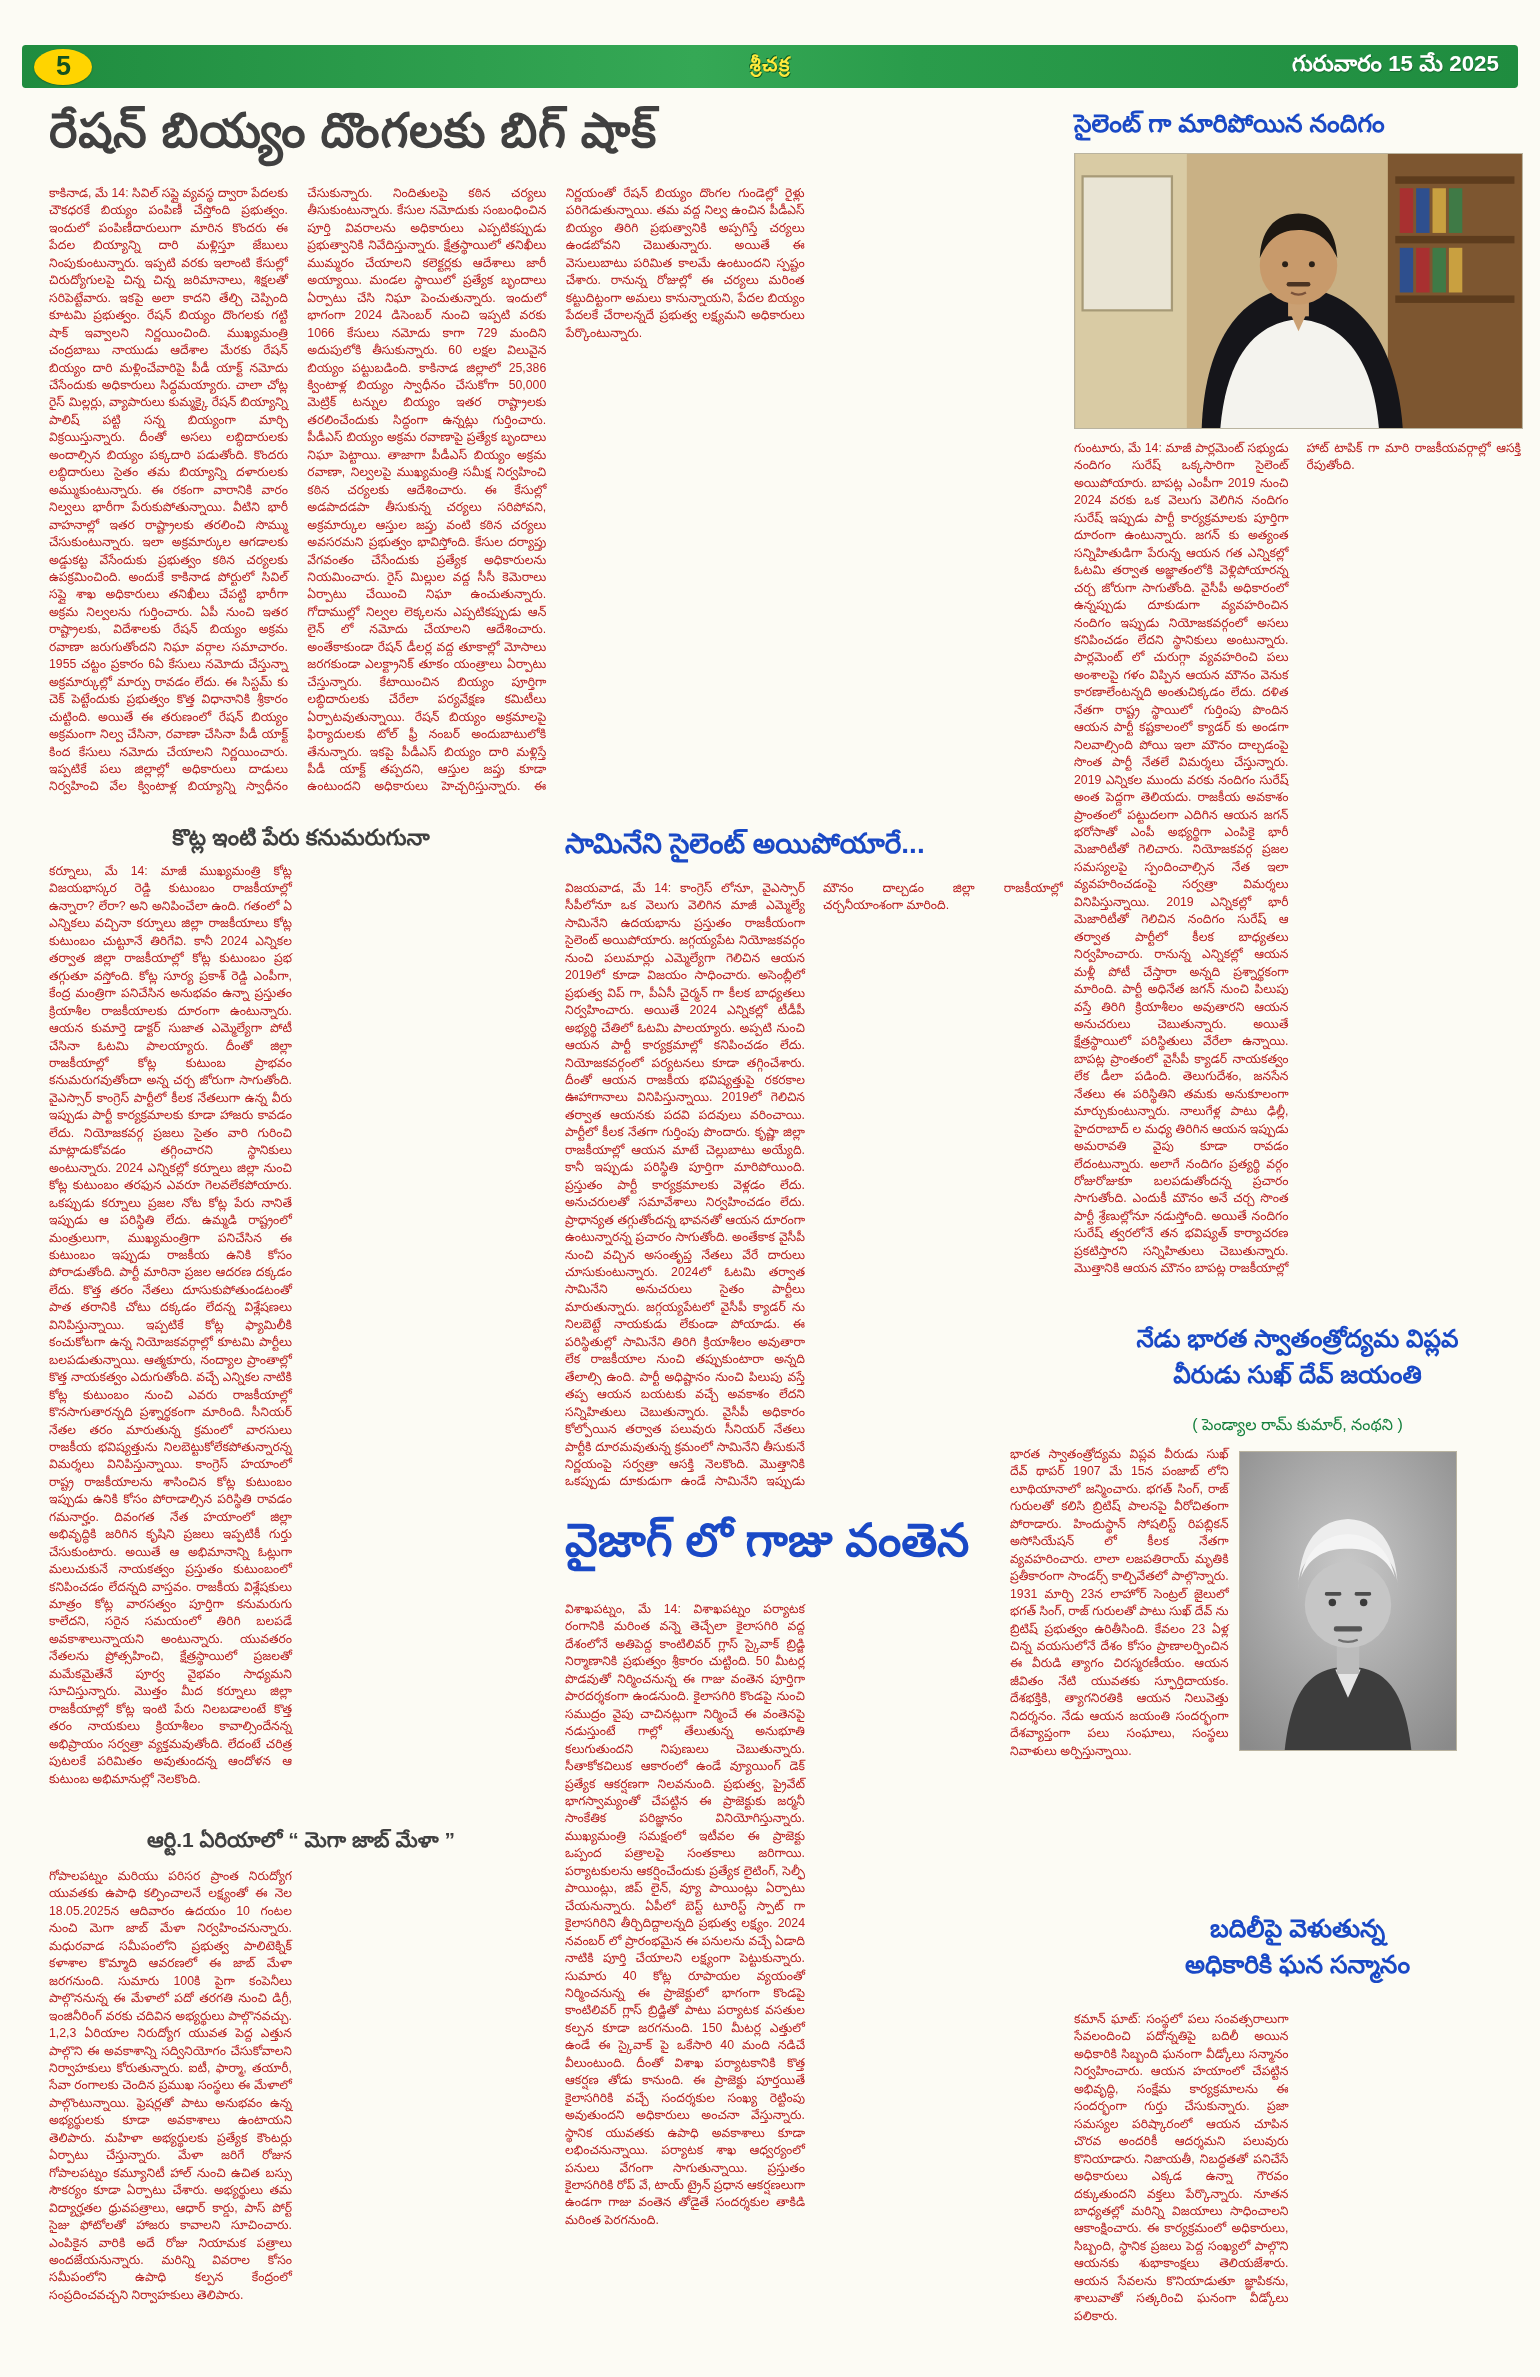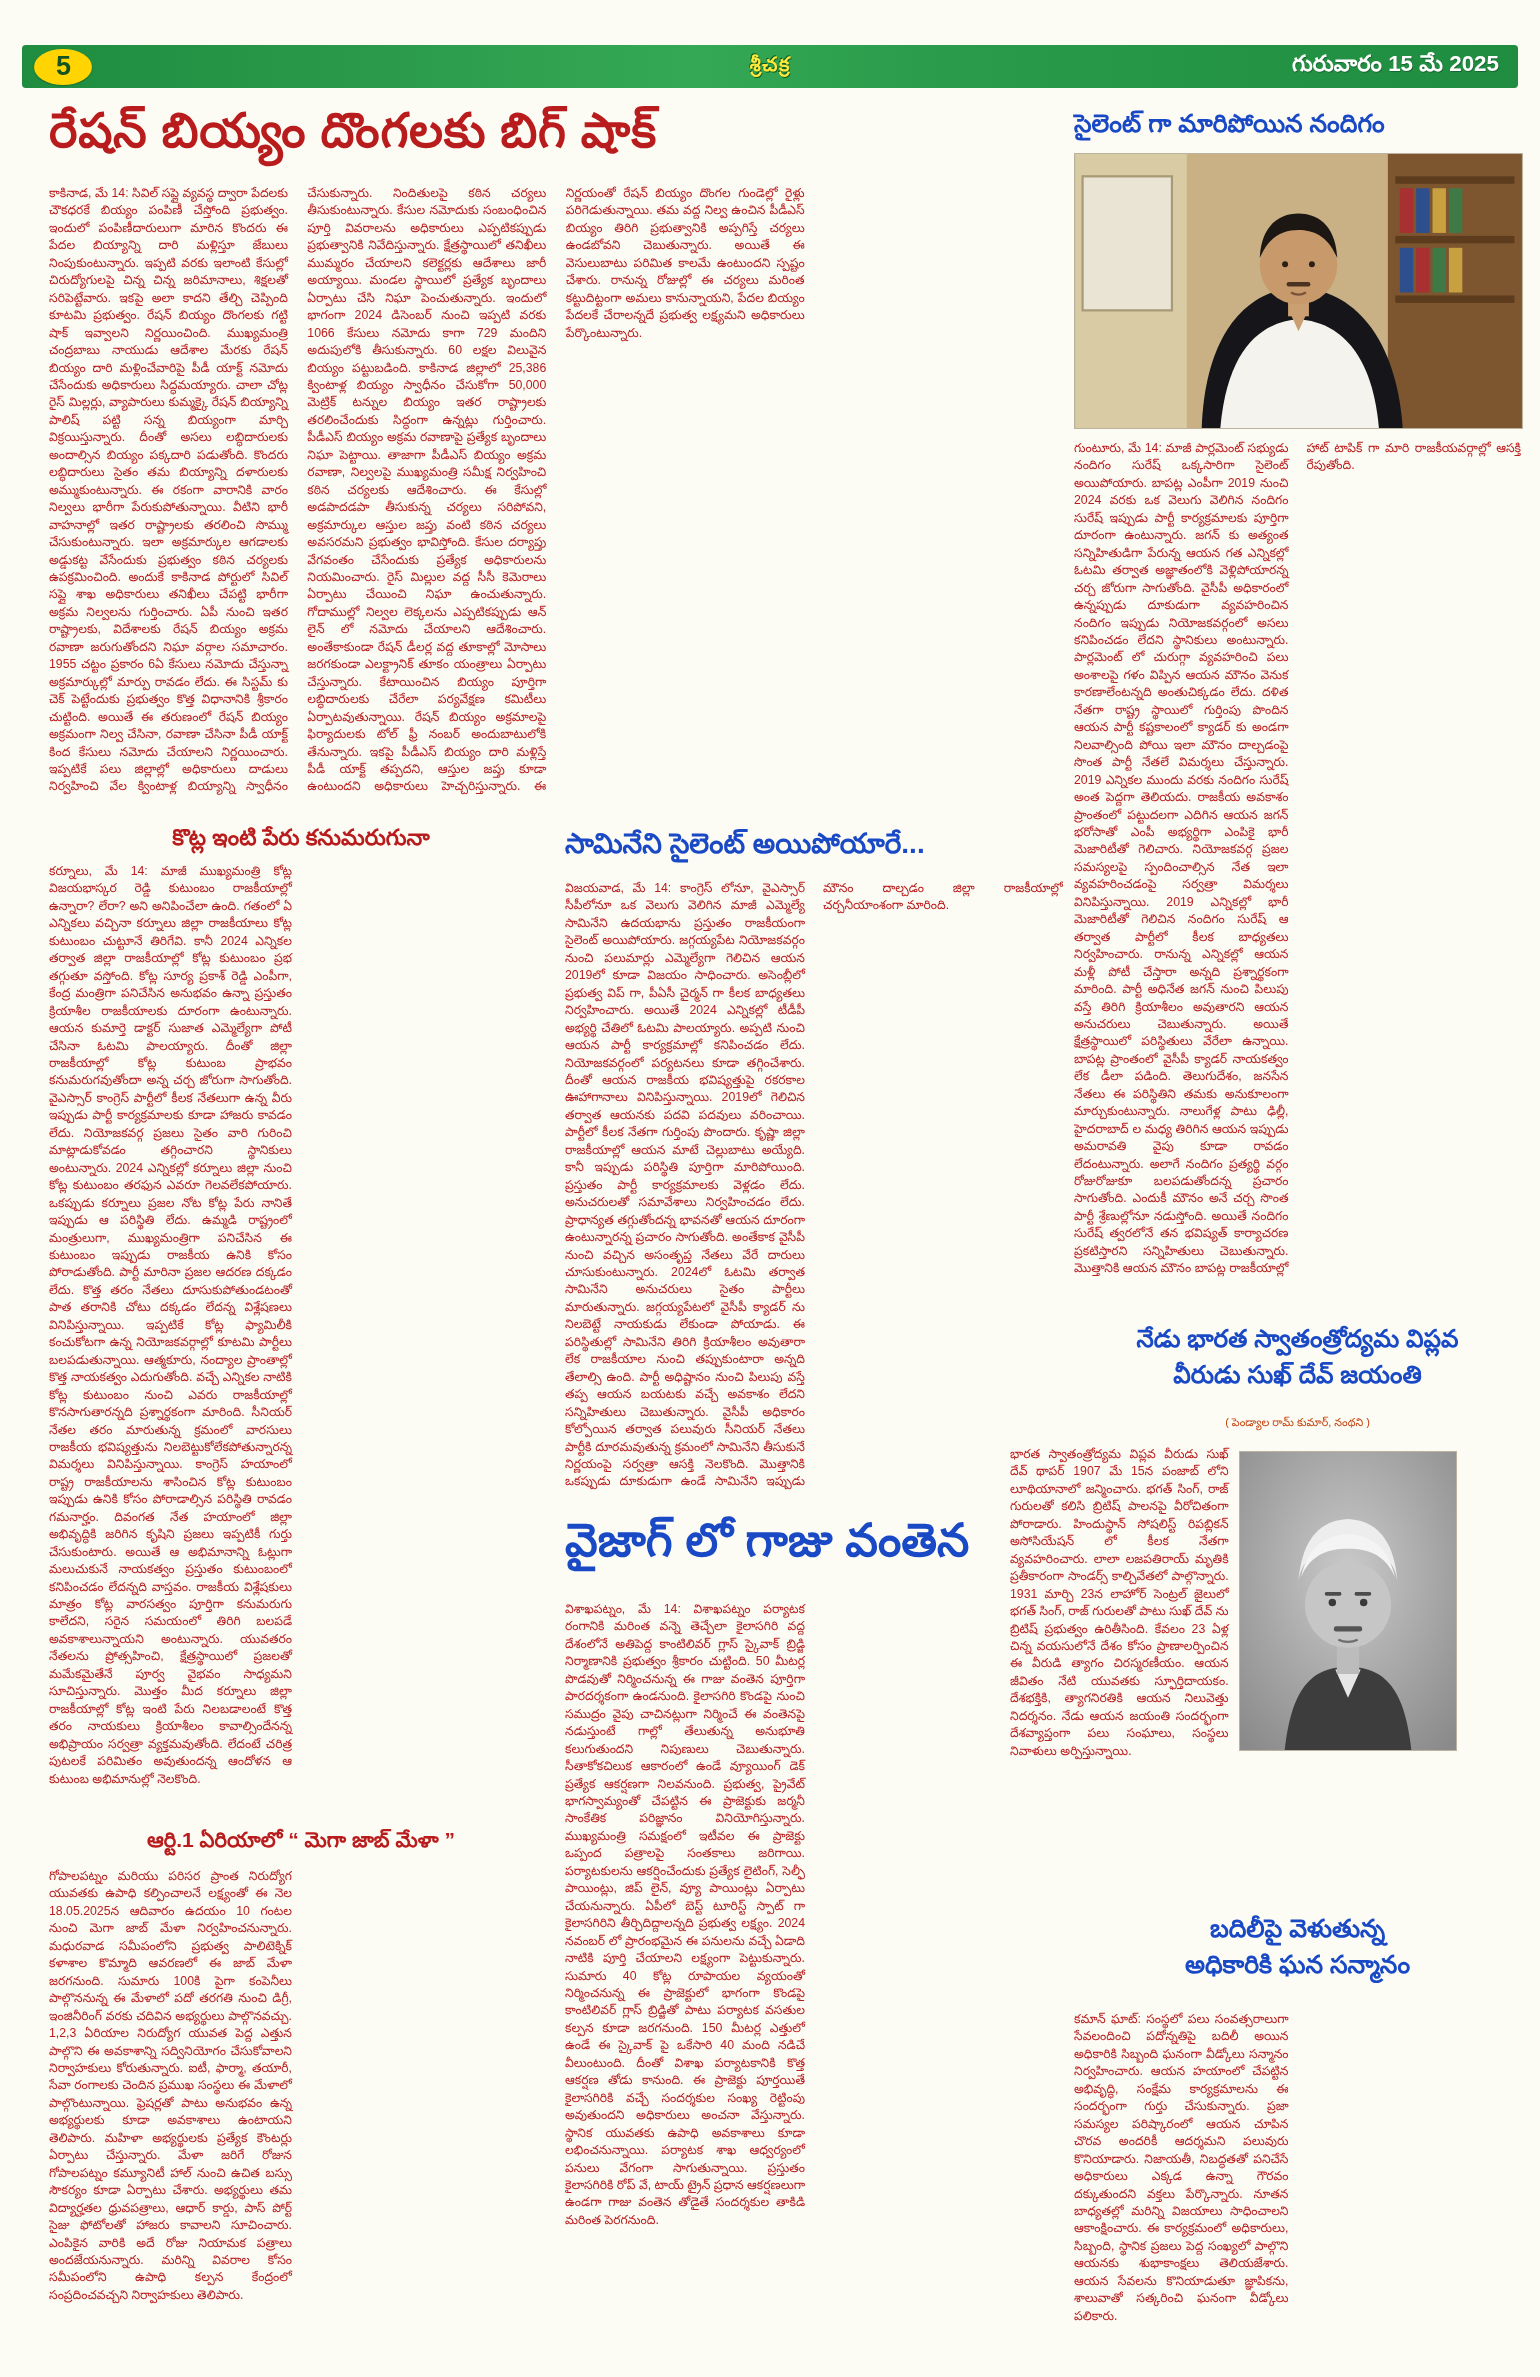--- a/index.html
+++ b/index.html
@@ -32,21 +32,21 @@
     text-shadow:0.7px 0.7px 0 #0a5c23, -0.7px -0.7px 0 #0a5c23;
     letter-spacing:1.5px;
   }
   .dateline{
     position:absolute;right:19.4px;top:0;height:43px;
     display:flex;align-items:center;
     font-size:22.4px;font-weight:bold;color:#ffffff;
     text-shadow:0.7px 0.7px 0.7px rgba(0,0,0,.3);
   }
   
-  .hl-red{color:#b91c1c;font-weight:bold;}
+  .hl-red{color:#404040;font-weight:bold;}
   .hl-blue{color:#1a49c6;font-weight:bold;}
   .abs{position:absolute;}
   .body-text{
     font-size:12.3px;line-height:1.42;text-align:justify;
     color:#b91c1c;overflow:hidden;
   }
   .cols2{column-count:2;column-gap:18px;column-fill:auto;}
   .cols4{column-count:4;column-gap:19.4px;column-fill:auto;}
   .center{text-align:center;}
   .preline{white-space:pre-line;}
@@ -110,21 +110,21 @@
   <div class="abs body-text cols2" style="left:49px;top:1868px;width:504px;height:495px;">గోపాలపట్నం మరియు పరిసర ప్రాంత నిరుద్యోగ యువతకు ఉపాధి కల్పించాలనే లక్ష్యంతో ఈ నెల 18.05.2025న ఆదివారం ఉదయం 10 గంటల నుంచి మెగా జాబ్ మేళా నిర్వహించనున్నారు. మధురవాడ సమీపంలోని ప్రభుత్వ పాలిటెక్నిక్ కళాశాల కొమ్మాది ఆవరణలో ఈ జాబ్ మేళా జరగనుంది. సుమారు 100కి పైగా కంపెనీలు పాల్గొననున్న ఈ మేళాలో పదో తరగతి నుంచి డిగ్రీ, ఇంజినీరింగ్ వరకు చదివిన అభ్యర్థులు పాల్గొనవచ్చు. 1,2,3 ఏరియాల నిరుద్యోగ యువత పెద్ద ఎత్తున పాల్గొని ఈ అవకాశాన్ని సద్వినియోగం చేసుకోవాలని నిర్వాహకులు కోరుతున్నారు. ఐటీ, ఫార్మా, తయారీ, సేవా రంగాలకు చెందిన ప్రముఖ సంస్థలు ఈ మేళాలో పాల్గొంటున్నాయి. ఫ్రెషర్లతో పాటు అనుభవం ఉన్న అభ్యర్థులకు కూడా అవకాశాలు ఉంటాయని తెలిపారు. మహిళా అభ్యర్థులకు ప్రత్యేక కౌంటర్లు ఏర్పాటు చేస్తున్నారు. మేళా జరిగే రోజున గోపాలపట్నం కమ్యూనిటీ హాల్ నుంచి ఉచిత బస్సు సౌకర్యం కూడా ఏర్పాటు చేశారు. అభ్యర్థులు తమ విద్యార్హతల ధ్రువపత్రాలు, ఆధార్ కార్డు, పాస్ పోర్ట్ సైజు ఫోటోలతో హాజరు కావాలని సూచించారు. ఎంపికైన వారికి అదే రోజు నియామక పత్రాలు అందజేయనున్నారు. మరిన్ని వివరాల కోసం సమీపంలోని ఉపాధి కల్పన కేంద్రంలో సంప్రదించవచ్చని నిర్వాహకులు తెలిపారు.</div>
 
   <div class="abs hl-blue" style="left:565px;top:828px;width:498px;height:40px;font-size:28px;">సామినేని సైలెంట్ అయిపోయారే...</div>
   <div class="abs body-text cols2" style="left:565px;top:880px;width:498px;height:625px;">విజయవాడ, మే 14: కాంగ్రెస్ లోనూ, వైఎస్సార్ సీపీలోనూ ఒక వెలుగు వెలిగిన మాజీ ఎమ్మెల్యే సామినేని ఉదయభాను ప్రస్తుతం రాజకీయంగా సైలెంట్ అయిపోయారు. జగ్గయ్యపేట నియోజకవర్గం నుంచి పలుమార్లు ఎమ్మెల్యేగా గెలిచిన ఆయన 2019లో కూడా విజయం సాధించారు. అసెంబ్లీలో ప్రభుత్వ విప్ గా, పీఏసీ చైర్మన్ గా కీలక బాధ్యతలు నిర్వహించారు. అయితే 2024 ఎన్నికల్లో టీడీపీ అభ్యర్థి చేతిలో ఓటమి పాలయ్యారు. అప్పటి నుంచి ఆయన పార్టీ కార్యక్రమాల్లో కనిపించడం లేదు. నియోజకవర్గంలో పర్యటనలు కూడా తగ్గించేశారు. దీంతో ఆయన రాజకీయ భవిష్యత్తుపై రకరకాల ఊహాగానాలు వినిపిస్తున్నాయి. 2019లో గెలిచిన తర్వాత ఆయనకు పదవి పదవులు వరించాయి. పార్టీలో కీలక నేతగా గుర్తింపు పొందారు. కృష్ణా జిల్లా రాజకీయాల్లో ఆయన మాటే చెల్లుబాటు అయ్యేది. కానీ ఇప్పుడు పరిస్థితి పూర్తిగా మారిపోయింది. ప్రస్తుతం పార్టీ కార్యక్రమాలకు వెళ్లడం లేదు. అనుచరులతో సమావేశాలు నిర్వహించడం లేదు. ప్రాధాన్యత తగ్గుతోందన్న భావనతో ఆయన దూరంగా ఉంటున్నారన్న ప్రచారం సాగుతోంది. అంతేకాక వైసీపీ నుంచి వచ్చిన అసంతృప్త నేతలు వేరే దారులు చూసుకుంటున్నారు. 2024లో ఓటమి తర్వాత సామినేని అనుచరులు సైతం పార్టీలు మారుతున్నారు. జగ్గయ్యపేటలో వైసీపీ క్యాడర్ ను నిలబెట్టే నాయకుడు లేకుండా పోయాడు. ఈ పరిస్థితుల్లో సామినేని తిరిగి క్రియాశీలం అవుతారా లేక రాజకీయాల నుంచి తప్పుకుంటారా అన్నది తేలాల్సి ఉంది. పార్టీ అధిష్టానం నుంచి పిలుపు వస్తే తప్ప ఆయన బయటకు వచ్చే అవకాశం లేదని సన్నిహితులు చెబుతున్నారు. వైసీపీ అధికారం కోల్పోయిన తర్వాత పలువురు సీనియర్ నేతలు పార్టీకి దూరమవుతున్న క్రమంలో సామినేని తీసుకునే నిర్ణయంపై సర్వత్రా ఆసక్తి నెలకొంది. మొత్తానికి ఒకప్పుడు దూకుడుగా ఉండే సామినేని ఇప్పుడు మౌనం దాల్చడం జిల్లా రాజకీయాల్లో చర్చనీయాంశంగా మారింది.</div>
 
   <div class="abs hl-blue" style="left:565px;top:1513px;width:498px;height:72px;font-size:46px;">వైజాగ్ లో గాజు వంతెన</div>
   <div class="abs body-text cols2" style="left:565px;top:1601px;width:498px;height:762px;">విశాఖపట్నం, మే 14: విశాఖపట్నం పర్యాటక రంగానికి మరింత వన్నె తెచ్చేలా కైలాసగిరి వద్ద దేశంలోనే అతిపెద్ద కాంటిలివర్ గ్లాస్ స్కైవాక్ బ్రిడ్జి నిర్మాణానికి ప్రభుత్వం శ్రీకారం చుట్టింది. 50 మీటర్ల పొడవుతో నిర్మించనున్న ఈ గాజు వంతెన పూర్తిగా పారదర్శకంగా ఉండనుంది. కైలాసగిరి కొండపై నుంచి సముద్రం వైపు చాచినట్లుగా నిర్మించే ఈ వంతెనపై నడుస్తుంటే గాల్లో తేలుతున్న అనుభూతి కలుగుతుందని నిపుణులు చెబుతున్నారు. సీతాకోకచిలుక ఆకారంలో ఉండే వ్యూయింగ్ డెక్ ప్రత్యేక ఆకర్షణగా నిలవనుంది. ప్రభుత్వ, ప్రైవేట్ భాగస్వామ్యంతో చేపట్టిన ఈ ప్రాజెక్టుకు జర్మనీ సాంకేతిక పరిజ్ఞానం వినియోగిస్తున్నారు. ముఖ్యమంత్రి సమక్షంలో ఇటీవల ఈ ప్రాజెక్టు ఒప్పంద పత్రాలపై సంతకాలు జరిగాయి. పర్యాటకులను ఆకర్షించేందుకు ప్రత్యేక లైటింగ్, సెల్ఫీ పాయింట్లు, జిప్ లైన్, వ్యూ పాయింట్లు ఏర్పాటు చేయనున్నారు. ఏపీలో బెస్ట్ టూరిస్ట్ స్పాట్ గా కైలాసగిరిని తీర్చిదిద్దాలన్నది ప్రభుత్వ లక్ష్యం. 2024 నవంబర్ లో ప్రారంభమైన ఈ పనులను వచ్చే ఏడాది నాటికి పూర్తి చేయాలని లక్ష్యంగా పెట్టుకున్నారు. సుమారు 40 కోట్ల రూపాయల వ్యయంతో నిర్మించనున్న ఈ ప్రాజెక్టులో భాగంగా కొండపై కాంటిలివర్ గ్లాస్ బ్రిడ్జితో పాటు పర్యాటక వసతుల కల్పన కూడా జరగనుంది. 150 మీటర్ల ఎత్తులో ఉండే ఈ స్కైవాక్ పై ఒకేసారి 40 మంది నడిచే వీలుంటుంది. దీంతో విశాఖ పర్యాటకానికి కొత్త ఆకర్షణ తోడు కానుంది. ఈ ప్రాజెక్టు పూర్తయితే కైలాసగిరికి వచ్చే సందర్శకుల సంఖ్య రెట్టింపు అవుతుందని అధికారులు అంచనా వేస్తున్నారు. స్థానిక యువతకు ఉపాధి అవకాశాలు కూడా లభించనున్నాయి. పర్యాటక శాఖ ఆధ్వర్యంలో పనులు వేగంగా సాగుతున్నాయి. ప్రస్తుతం కైలాసగిరికి రోప్ వే, టాయ్ ట్రైన్ ప్రధాన ఆకర్షణలుగా ఉండగా గాజు వంతెన తోడైతే సందర్శకుల తాకిడి మరింత పెరగనుంది.</div>
 
   <div class="abs hl-blue center preline" style="left:1074px;top:1321px;width:447px;height:88px;font-size:24.6px;line-height:1.45;">నేడు భారత స్వాతంత్రోద్యమ విప్లవ
 వీరుడు సుఖ్ దేవ్ జయంతి</div>
-  <div class="abs center" style="left:1074px;top:1416px;width:447px;height:22.4px;font-size:11px;color:#c2410c;">( పెండ్యాల రామ్ కుమార్, నంథని )</div>
+  <div class="abs center" style="left:1074px;top:1416px;width:447px;height:22.4px;font-size:16px;color:#15803d;">( పెండ్యాల రామ్ కుమార్, నంథని )</div>
   <div class="abs body-text" style="left:1010px;top:1446px;width:447px;height:404px;">
     <span class="float-photo photo-frame" style="width:216px;height:298px;">
       <svg width="216" height="298" viewBox="0 0 290 400">
         <rect width="290" height="400" fill="#b9b9b9"></rect>
         <rect width="290" height="400" fill="url(#vg)"></rect>
         <defs>
           <radialGradient id="vg" cx="0.5" cy="0.4" r="0.75">
             <stop offset="0" stop-color="#c9c9c9"></stop>
             <stop offset="1" stop-color="#8a8a8a"></stop>
           </radialGradient>

